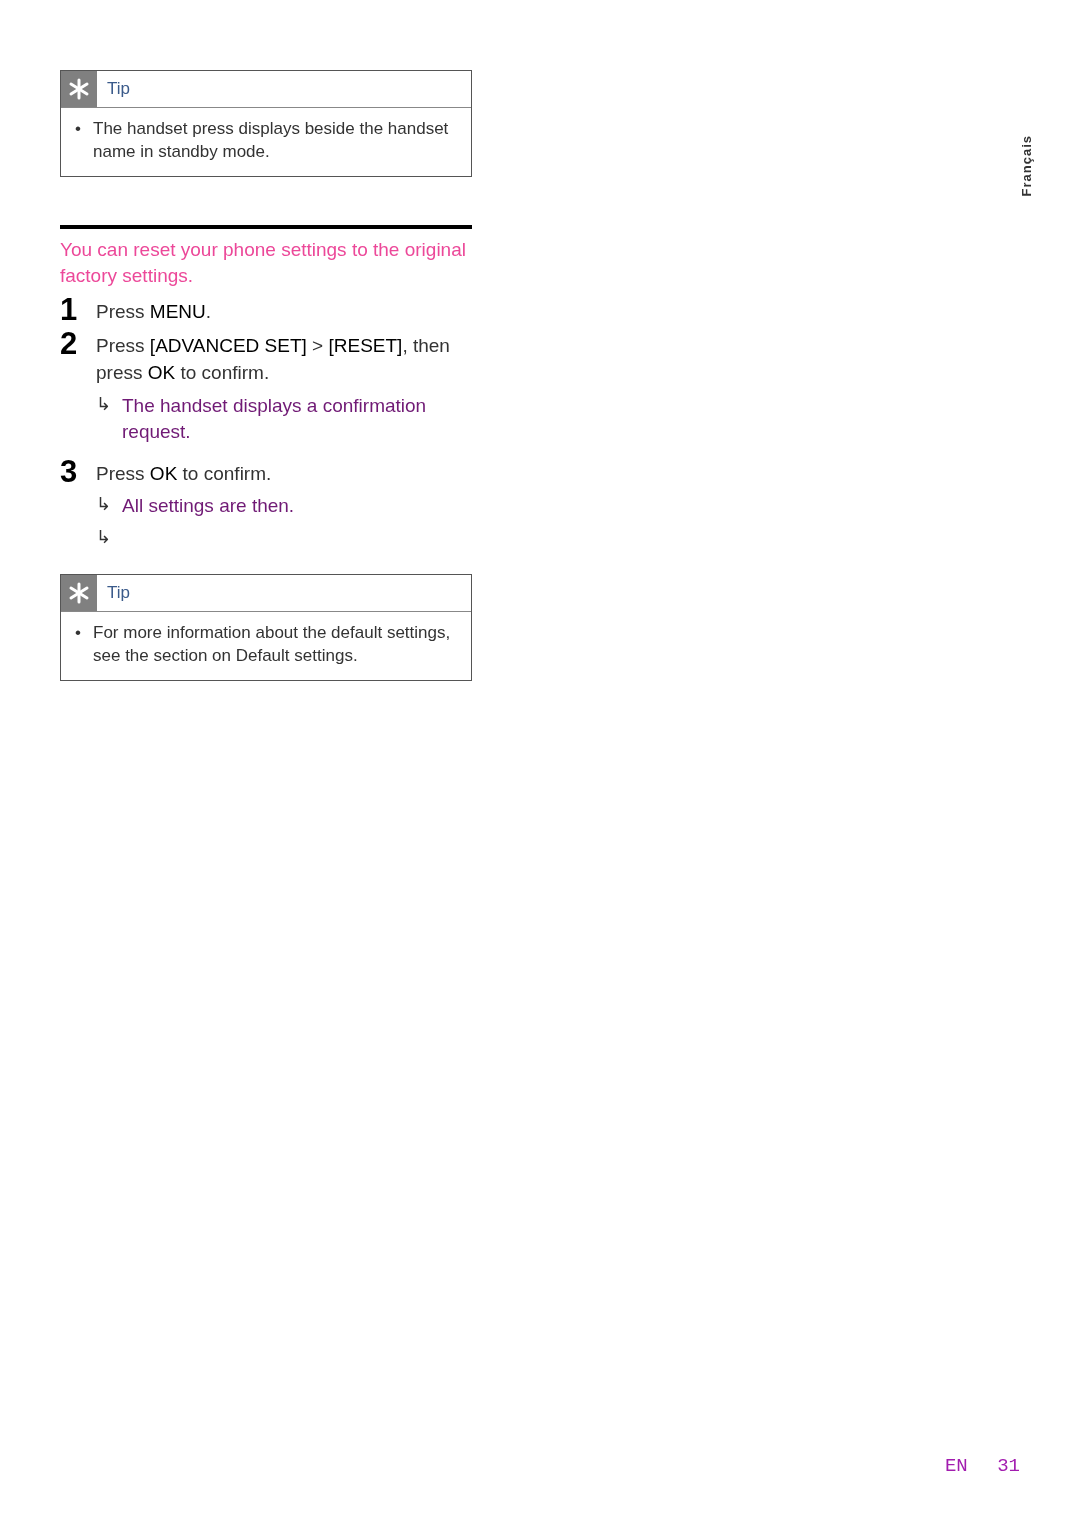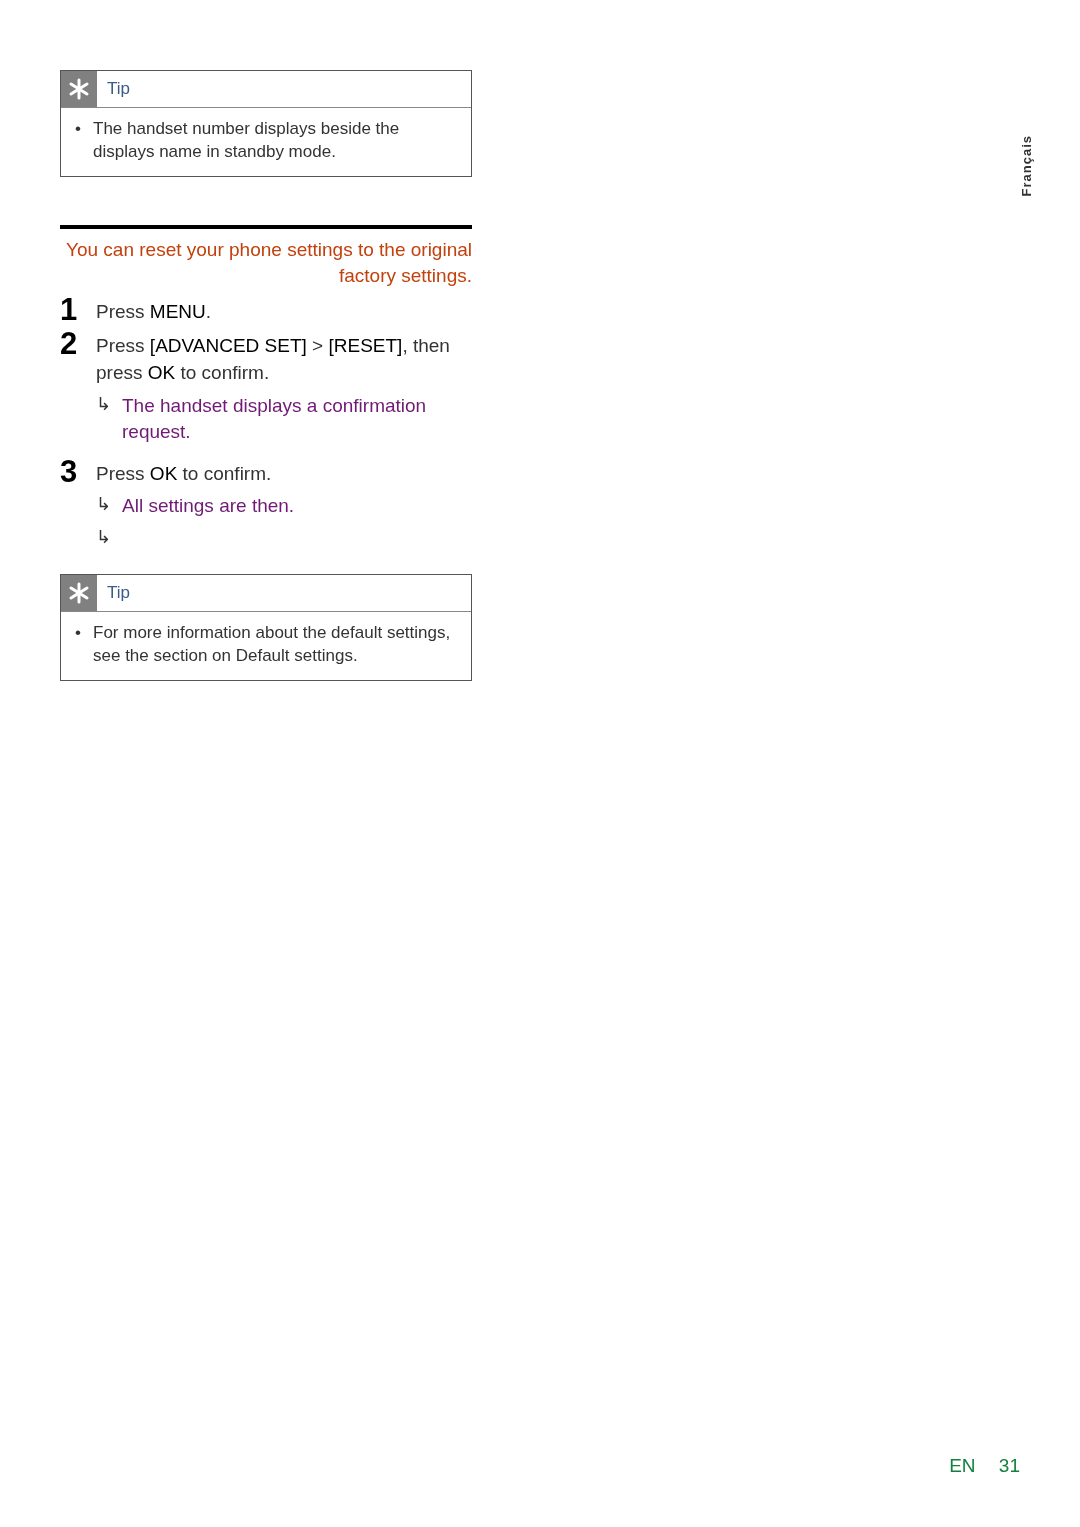--- a/index.html
+++ b/index.html
@@ -63,23 +63,22 @@
       font-size: 36px;
       font-weight: normal;
       font-family: Arial, sans-serif;
       letter-spacing: 0.2px;
       margin-bottom: 28px;
     }
     .intro-text {
       font-size: 19px;
       line-height: 1.4;
       font-family: Arial, sans-serif;
-      color: #c2410c;
+      color: #ec4899;
       margin-bottom: 4px;
-      text-align: right;
     }
     .step {
       display: flex;
       margin-bottom: 2px;
     }
     .step-num {
       font-size: 31px;
       font-weight: bold;
       width: 36px;
       flex-shrink: 0;
@@ -129,22 +128,22 @@
       font-weight: bold;
       font-family: Arial, sans-serif;
       letter-spacing: 1px;
       color: #333;
     }
     .footer {
       position: absolute;
       bottom: 50px;
       right: 60px;
       font-size: 19px;
-      font-family: Liberation Sans, sans-serif;
-      color: #15803d;
+      font-family: Liberation Mono, monospace;
+      color: #a21caf;
     }
     .footer .lang { margin-right: 18px; }
   </style>
 </head>
 <body>
 
 <div class="content-column">
 
   <div class="tip-box">
     <div class="tip-header">
@@ -155,21 +154,21 @@
             <line x1="4" y1="7" x2="20" y2="17"></line>
             <line x1="4" y1="17" x2="20" y2="7"></line>
           </g>
         </svg>
       </div>
       <span class="tip-label">Tip</span>
     </div>
     <div class="tip-body">
       <div class="tip-bullet">
         <span class="tip-bullet-mark">•</span>
-        <span>The handset number displays beside the displays name in standby mode.</span>
+        <span>The handset press displays beside the handset name in standby mode.</span>
       </div>
     </div>
   </div>
 
   <hr class="section-divider">
 
   <p class="intro-text">You can reset your phone settings to the original factory settings.</p>
 
   <div class="step">
     <div class="step-num">1</div>

